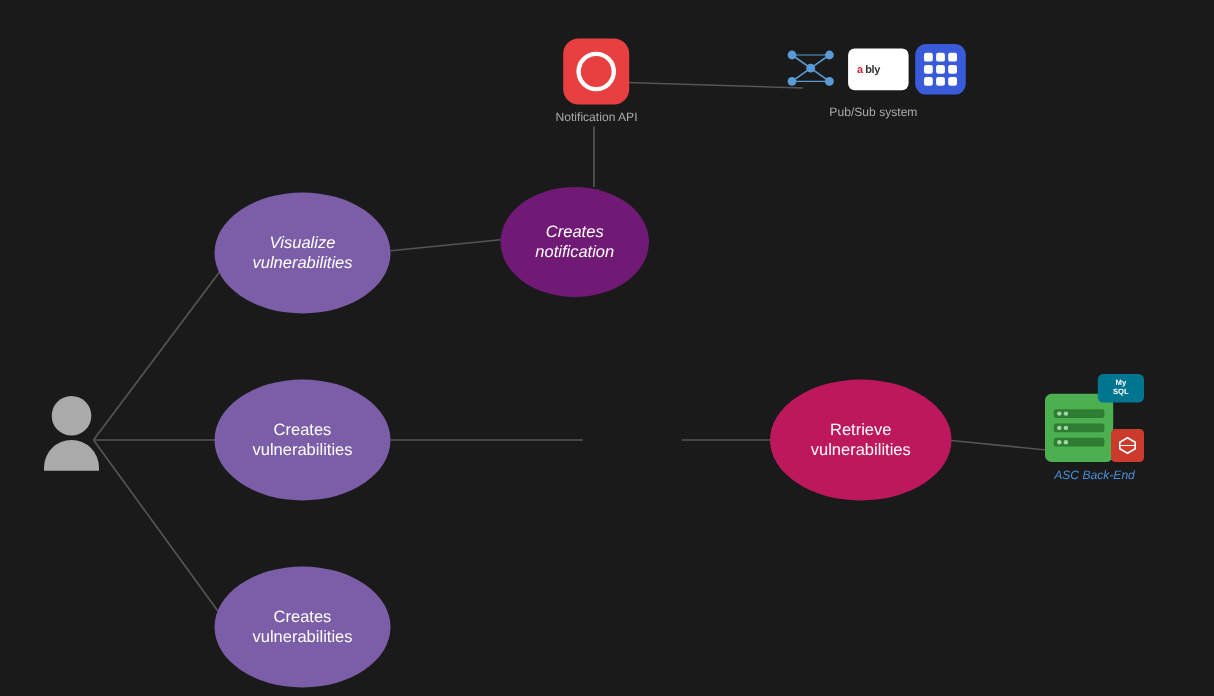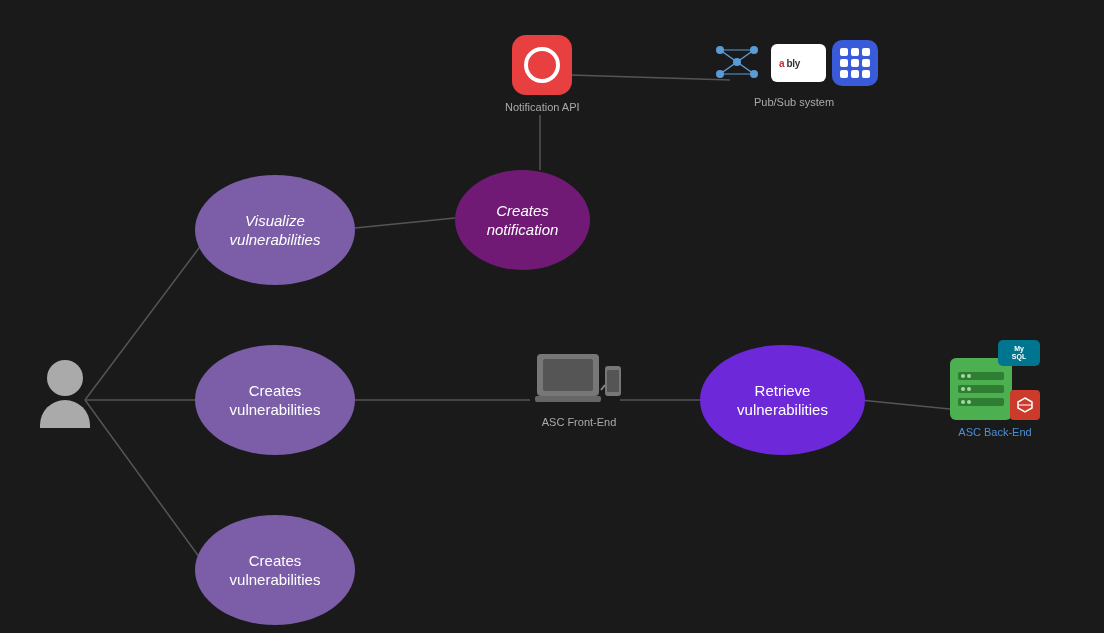--- a/index.html
+++ b/index.html
@@ -43,21 +43,21 @@
     .ellipse-purple {
       background: #7b5ea7;
     }
 
     .ellipse-orange-red {
       background: #701a75;
       font-style: italic;
     }
 
     .ellipse-orange {
-      background: #6d28d9;
+      background: #be185d;
     }
 
     
     .user-icon {
       position: absolute;
       display: flex;
       flex-direction: column;
       align-items: center;
     }
 
@@ -86,20 +86,21 @@
 
     .icon-box .label {
       color: #aaa;
       font-size: 11px;
       margin-top: 6px;
       text-align: center;
     }
 
     .icon-box .label.blue {
       color: #4a90d9;
+      font-style: italic;
     }
 
     
     .notif-icon {
       width: 60px;
       height: 60px;
       background: #e84040;
       border-radius: 14px;
       display: flex;
       align-items: center;
@@ -238,35 +239,20 @@
         <div class="grid-cell"></div>
         <div class="grid-cell"></div>
         <div class="grid-cell"></div>
         <div class="grid-cell"></div>
         <div class="grid-cell"></div>
       </div>
     </div>
     <span class="label">Pub/Sub system</span>
   </div>
 
-  <div class="icon-box" style="left:535px; top:350px;">
-    <svg width="88" height="60">
-
-      <rect x="2" y="4" width="62" height="42" rx="4" fill="#777"></rect>
-      <rect x="8" y="9" width="50" height="32" rx="2" fill="#555"></rect>
-
-      <rect x="0" y="46" width="66" height="6" rx="2" fill="#666"></rect>
-
-      <rect x="70" y="16" width="16" height="30" rx="3" fill="#777"></rect>
-      <rect x="72" y="20" width="12" height="22" rx="1" fill="#555"></rect>
-
-      <line x1="66" y1="40" x2="70" y2="35" stroke="#888" stroke-width="2"></line>
-    </svg>
-    <span class="label">ASC Front-End</span>
-  </div>
 
   <div class="icon-box" style="left:950px; top:340px;">
     <div style="position:relative; width:90px; height:80px;">
 
       <div style="position:absolute; top:0; right:0; width:42px; height:26px; background:#00758f; border-radius:5px; display:flex; align-items:center; justify-content:center; z-index:3;">
         <span style="font-size:7px; font-weight:bold; color:white; line-height:1.1; text-align:center;">My<br>SQL</span>
       </div>
 
       <div style="position:absolute; bottom:0; left:0; width:62px; height:62px; background:#4caf50; border-radius:6px; display:flex; flex-direction:column; align-items:center; justify-content:center; gap:5px; padding:8px; z-index:1;">
         <div style="width:100%; height:8px; background:#2e7d32; border-radius:2px; display:flex; align-items:center; padding:0 3px; gap:2px;">

